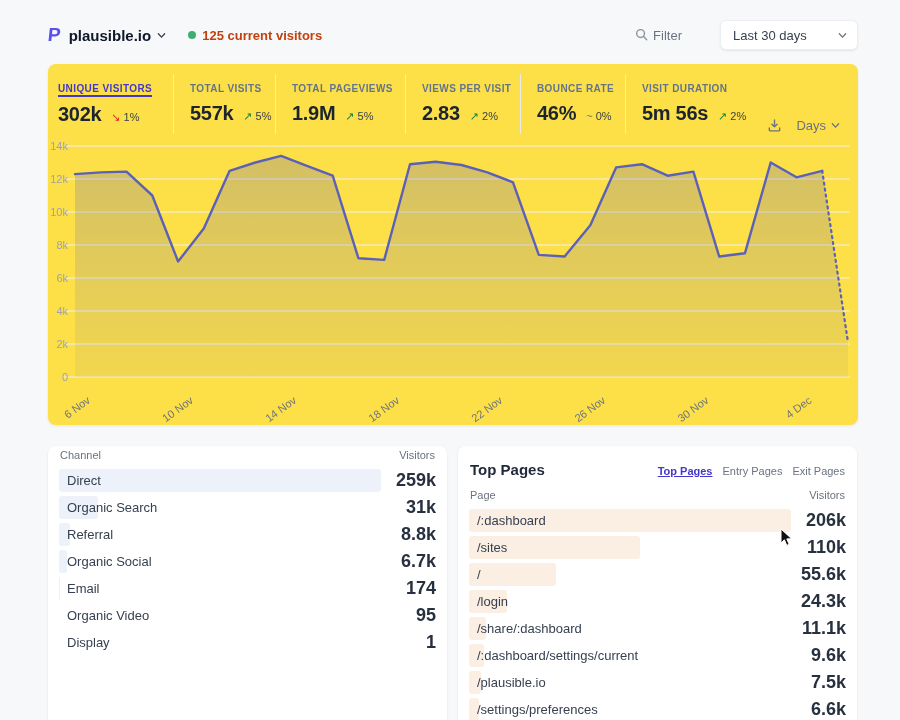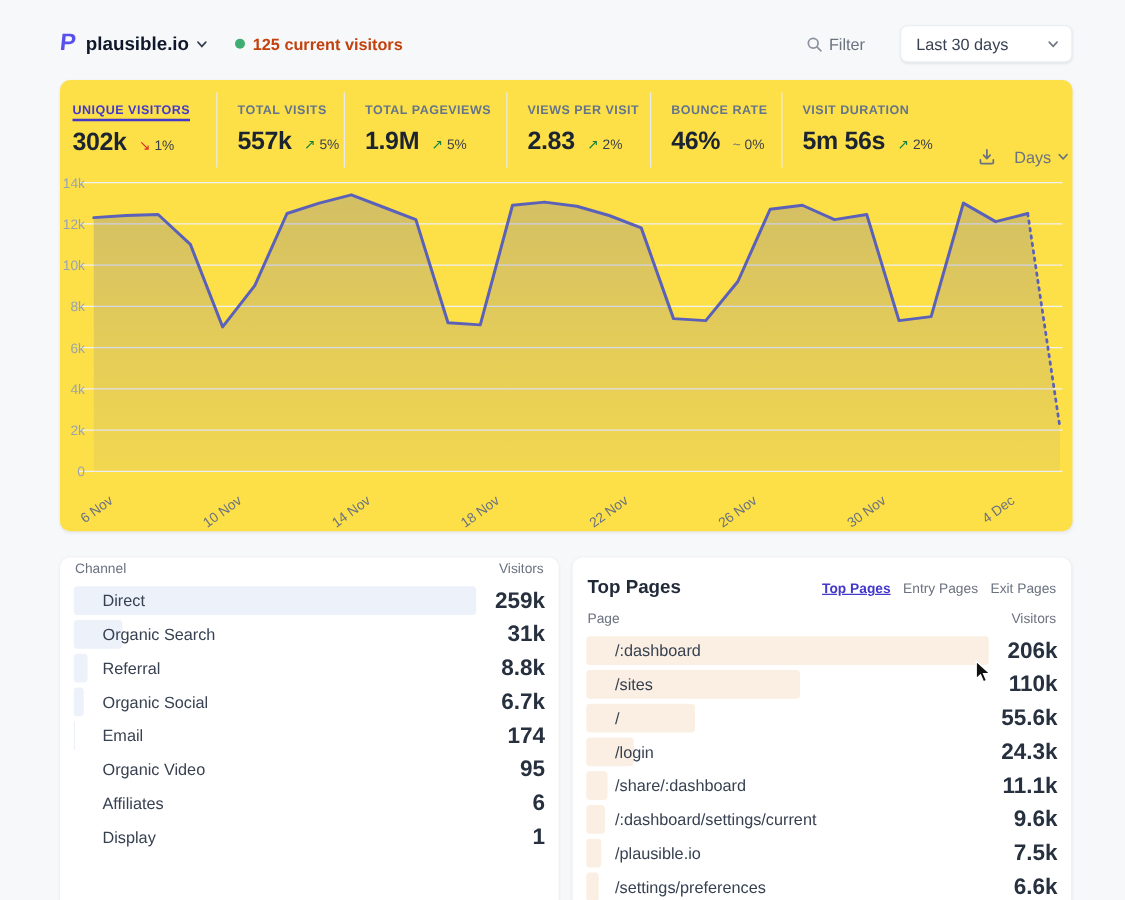--- a/index.html
+++ b/index.html
@@ -13,21 +13,21 @@
   }
   
   .header { position:absolute; left:48px; top:18px; width:810px; height:34px; display:flex; align-items:center; }
   .logo { font-weight:bold; font-size:19px; color:#5850ec; margin-right:8px; transform:skewX(-6deg); }
   .site-name { font-size:15px; font-weight:bold; color:#0f172a; margin-right:6px; }
   .chev { display:inline-block; width:9px; height:9px; }
   .chev svg { display:block; }
   .visitors { display:flex; align-items:center; margin-left:22px; font-size:13px; font-weight:bold; color:#c2410c; }
   .dot { width:8px; height:8px; border-radius:50%; background:#3fae73; margin-right:6px; }
   .header-spacer { flex:1; }
-  .filter-btn { display:flex; align-items:center; gap:5px; font-size:13px; color:#6b7280; margin-right:28px; cursor:pointer; }
+  .filter-btn { display:flex; gap:5px; font-size:13px; color:#6b7280; margin-right:38px; cursor:pointer; }
   .range-select { width:138px; height:30px; background:#fff; border:1px solid #eceef2; border-radius:6px;
     box-shadow:0 1px 2px rgba(0,0,0,.08); display:flex; align-items:center; padding:0 10px 0 12px;
     font-size:13px; color:#374151; cursor:pointer; }
   .range-select .chev { margin-left:auto; }
   
   .main-card { position:absolute; left:48px; top:64px; width:810px; height:361px; background:#fde047;
     border-radius:8px; box-shadow:0 1px 3px rgba(15,23,42,.08); }
   .stats { display:flex; padding:10px 0 0 10px; }
   .stat { padding:4px 0 8px 16px; cursor:pointer; }
   .stat:nth-child(1){ width:115px; padding-left:0; }
@@ -35,42 +35,42 @@
   .stat:nth-child(3){ width:130px; border-left:1px solid #e8eaee; }
   .stat:nth-child(4){ width:115px; border-left:1px solid #e8eaee; }
   .stat:nth-child(5){ width:105px; border-left:1px solid #e8eaee; }
   .stat:nth-child(6){ width:160px; border-left:1px solid #e8eaee; }
   .stat-label { font-size:10px; font-weight:bold; letter-spacing:.4px; color:#64748b; white-space:nowrap; }
   .stat.active .stat-label { color:var(--accent); border-bottom:2px solid var(--accent); padding-bottom:1px; display:inline-block; }
   .stat-valrow { display:flex; align-items:baseline; margin-top:6px; gap:10px; }
   .stat-value { font-size:20px; font-weight:bold; color:#1b2430; letter-spacing:-.3px; white-space:nowrap; }
   .stat-change { font-size:11px; color:#3a3f4a; white-space:nowrap; }
   .arr-up { color:#15803d; } .arr-down { color:#dc2626; } .arr-flat { color:#6b7280; }
-  .chart-controls { position:absolute; top:54px; right:3px; display:flex; align-items:center; gap:14px;
+  .chart-controls { position:absolute; top:54px; right:18px; display:flex; align-items:center; gap:14px;
     font-size:13px; color:#6b7280; }
   .ctl { display:flex; align-items:center; gap:5px; cursor:pointer; }
   #chart-svg { position:absolute; left:0; top:70px; }
   
   .bcard { position:absolute; top:446px; width:399px; height:290px; background:#fff; border-radius:8px;
     box-shadow:0 1px 3px rgba(15,23,42,.08); padding:0 11px; }
   .bcard.left { left:48px; } .bcard.right { left:458px; }
   .bcard-head { display:flex; align-items:baseline; padding:15px 1px 8px; }
   .bcard-title { font-size:15px; font-weight:bold; color:#1f2937; }
   .bcard-tabs { margin-left:auto; display:flex; align-items:center; gap:10px; font-size:11px; color:#6b7280; }
   .btab { cursor:pointer; white-space:nowrap; display:flex; align-items:center; gap:3px; }
   .btab.active { color:var(--accent); font-weight:bold; text-decoration:underline; }
   .cols { display:flex; font-size:11px; color:#6b7280; padding:3px 1px 8px; }
   .cols .cv { margin-left:auto; }
   .rows { }
   .trow { position:relative; height:23px; margin-bottom:4px; display:flex; align-items:center; cursor:pointer; }
   .bar-track { position:absolute; left:0; top:0; bottom:0; right:55px; }
   .row-bar { position:absolute; left:0; top:0; bottom:0; border-radius:3px; }
   .left  .row-bar { background:var(--channels-bar); }
   .right .row-bar { background:var(--pages-bar); }
-  .row-label { position:relative; padding-left:8px; font-size:13px; color:#374151; z-index:1; white-space:nowrap;margin-left:15px; }
+  .row-label { position:relative; padding-left:8px; font-size:13px; color:#374151; z-index:1; white-space:nowrap; }
   .row-value { margin-left:auto; font-size:18px; font-weight:bold; color:#27303f; }
   
   .cursor { position:absolute; left:780px; top:528px; z-index:50; pointer-events:none; }
 </style>
 </head>
 <body>
 
 <div class="header">
   <span class="logo">P</span>
   <span class="site-name">plausible.io</span>
@@ -247,27 +247,20 @@
       </div>
 
       <div class="trow">
         <span class="bar-track">
           <span class="row-bar" style="width: 0%;"></span>
         </span>
         <span class="row-label">Organic Video</span>
         <span class="row-value">95</span>
       </div>
 
-      <div class="trow">
-        <span class="bar-track">
-          <span class="row-bar" style="width: 0%;"></span>
-        </span>
-        <span class="row-label">Affiliates</span>
-        <span class="row-value">6</span>
-      </div>
 
       <div class="trow">
         <span class="bar-track">
           <span class="row-bar" style="width: 0%;"></span>
         </span>
         <span class="row-label">Display</span>
         <span class="row-value">1</span>
       </div>
     </div>
 </div>

